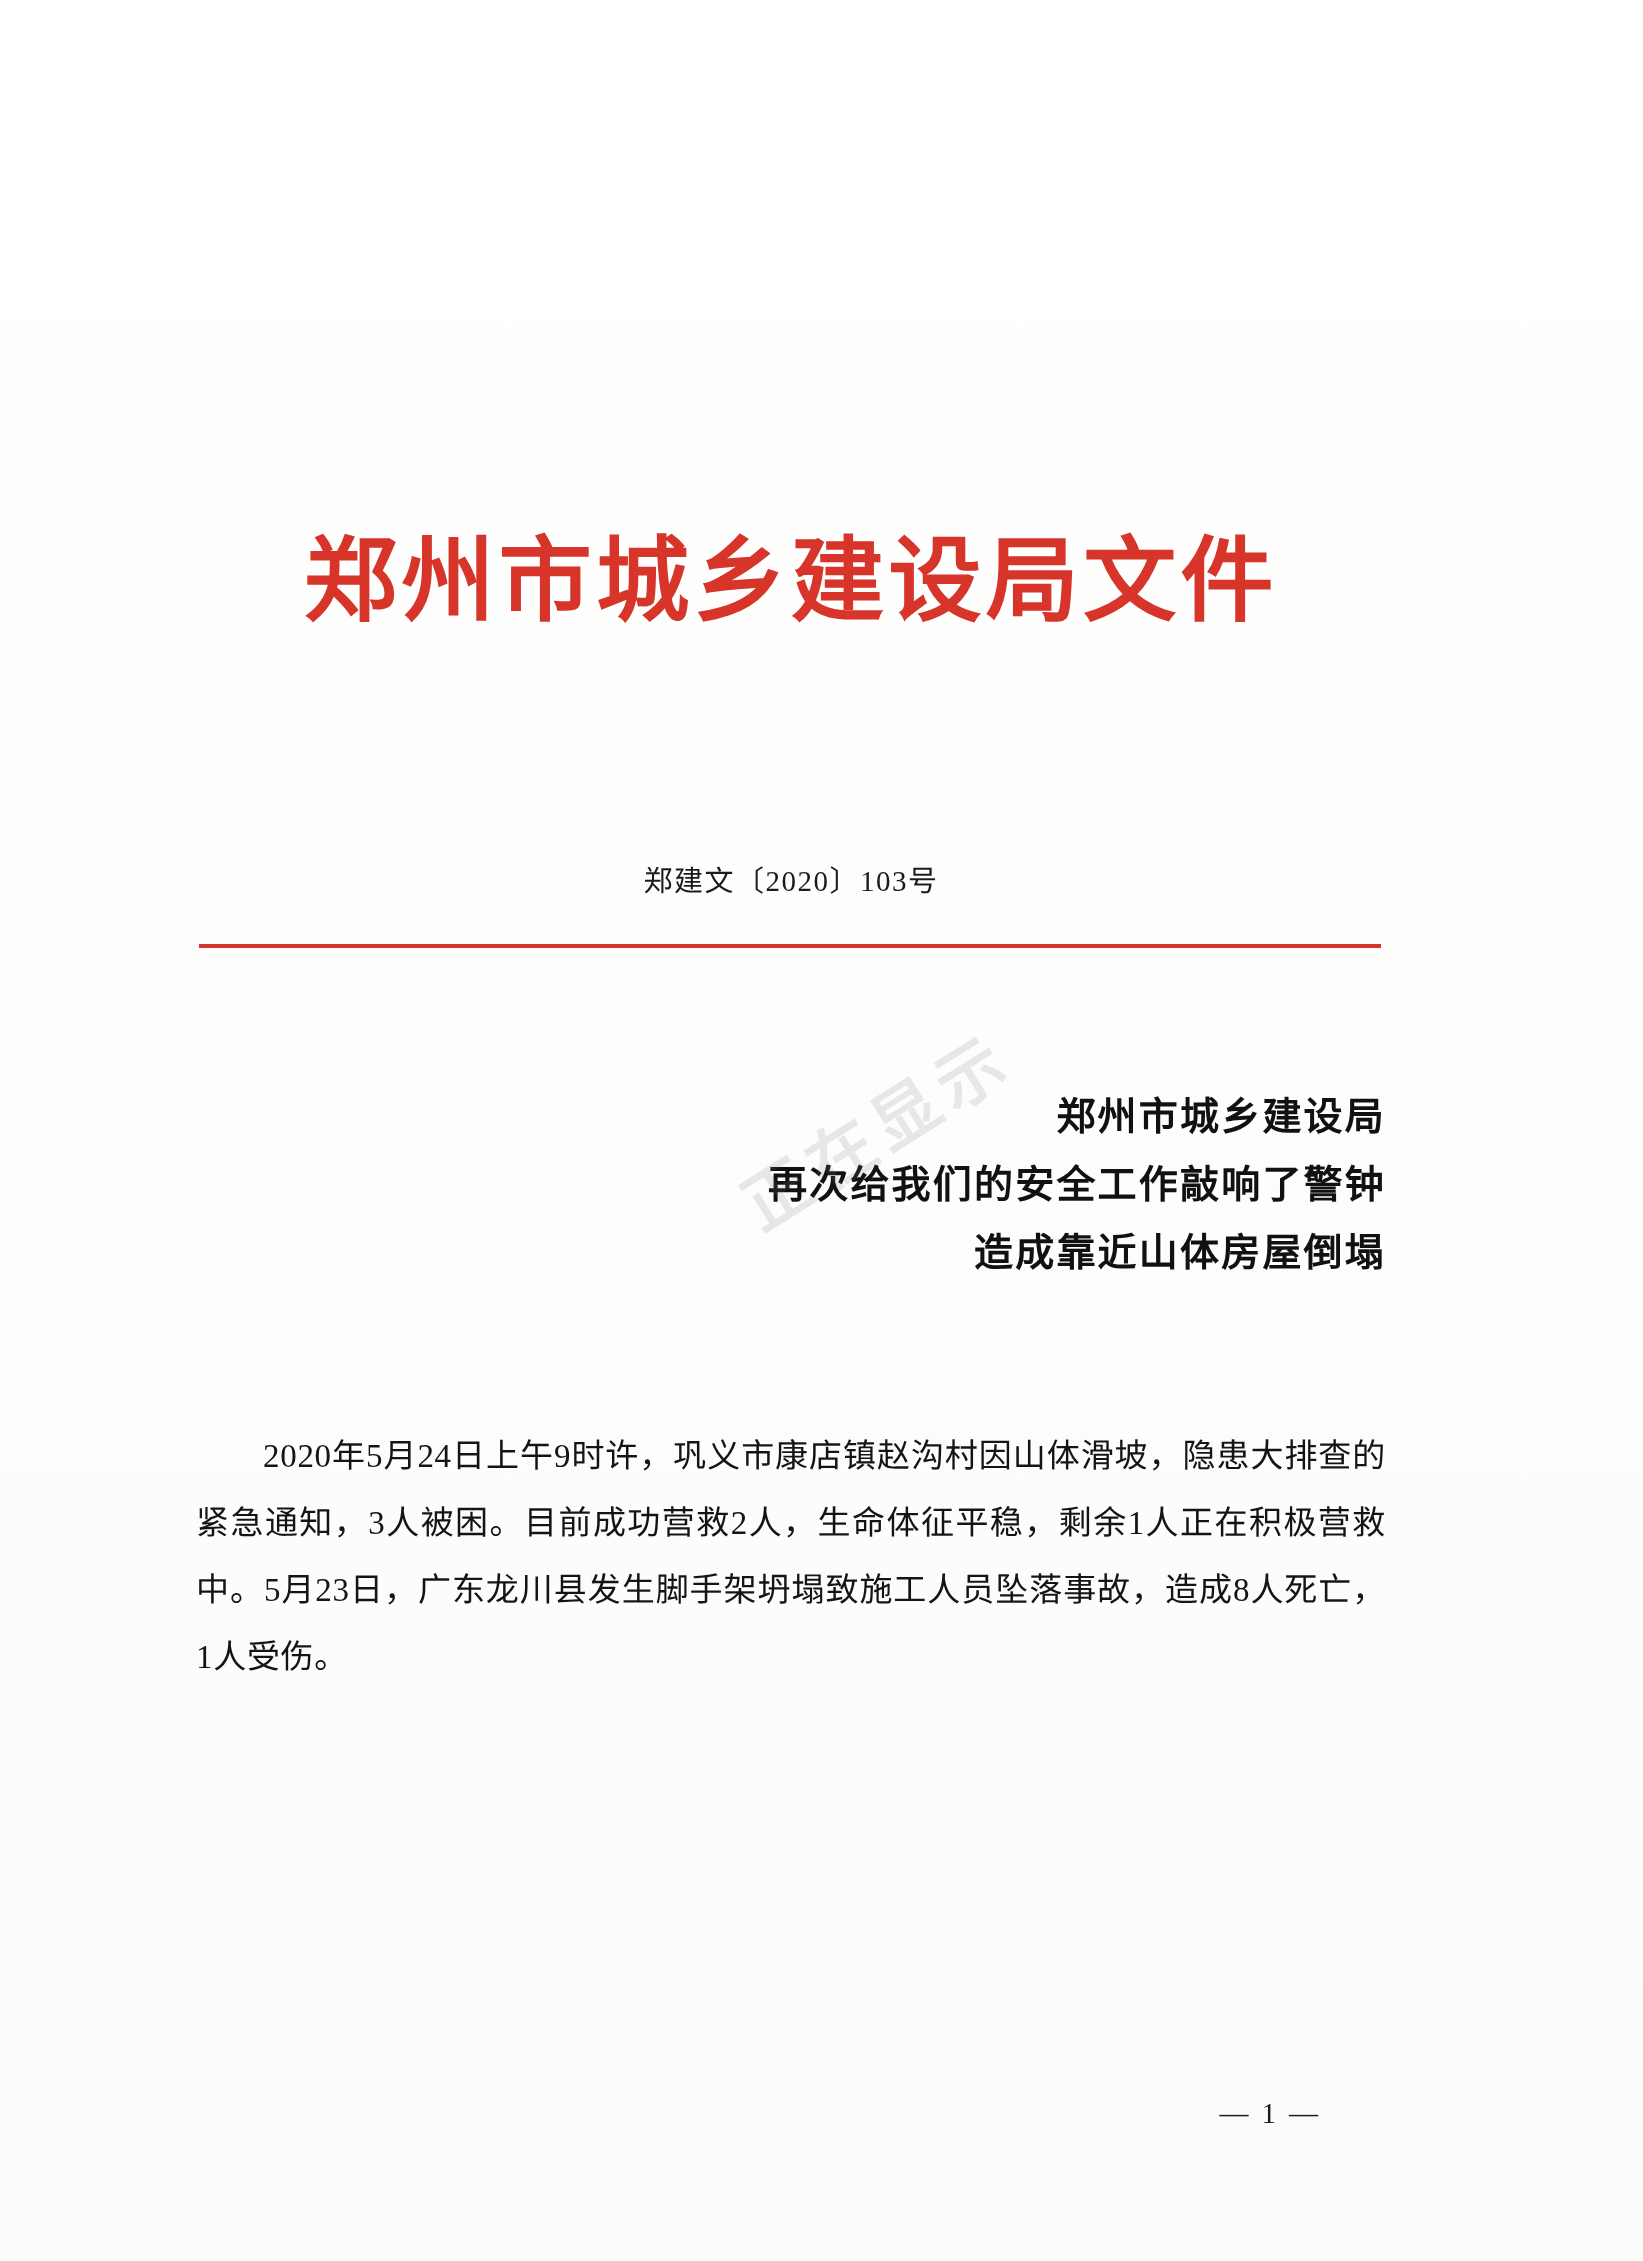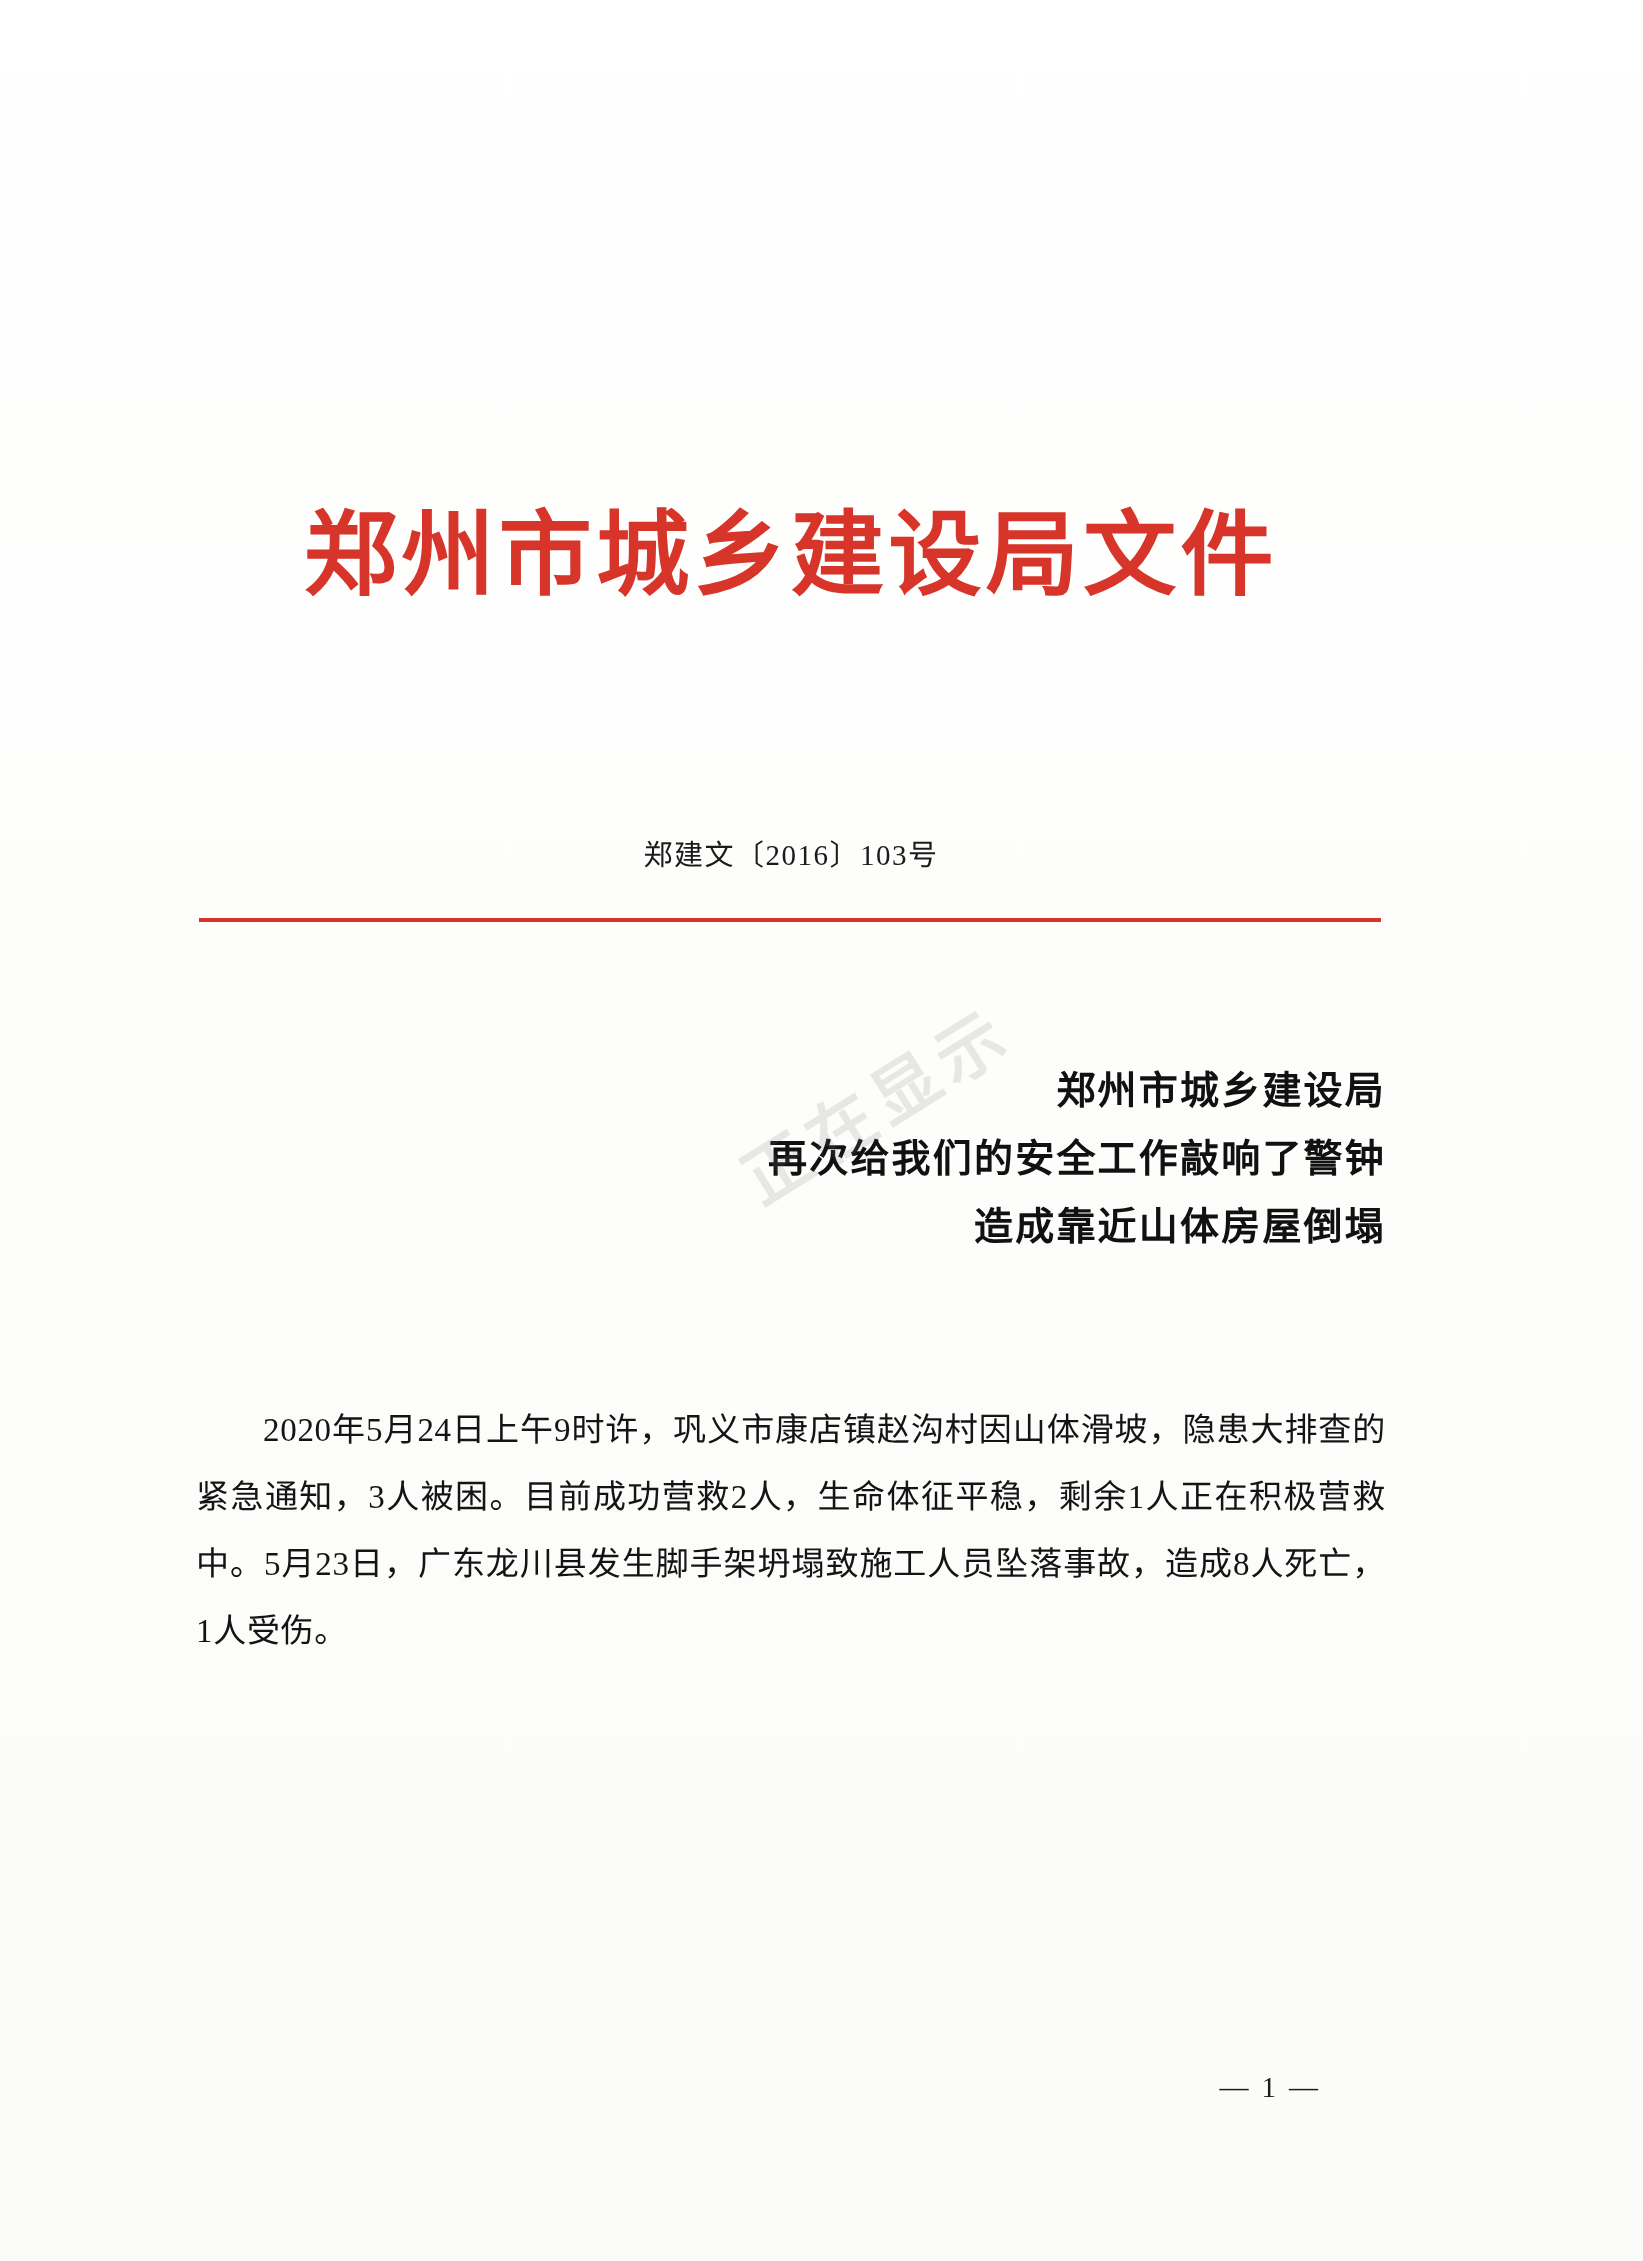--- a/index.html
+++ b/index.html
@@ -13,20 +13,21 @@
     height: 2261px;
     font-family: "Liberation Serif", "DejaVu Serif", serif;
     color: #1a1a1a;
     position: relative;
     overflow: hidden;
   }
   .page {
     position: absolute;
     inset: 0;
     background: #86efac;
+    margin-top: 26px;
   }
   
   .page::before {
     content: "";
     position: absolute;
     inset: 0;
     background: linear-gradient(180deg, #ffffff 0%, #fdfdfc 45%, #fbfbf9 100%);
     pointer-events: none;
   }
 
@@ -156,21 +157,21 @@
 <body>
 
 <div class="page">
 
   <div class="content">
 
     <div class="masthead">
       <div class="masthead-title">郑州市城乡建设局文件</div>
     </div>
 
-    <div class="doc-number">郑建文〔2016〕103号</div>
+    <div class="doc-number">郑建文〔2020〕103号</div>
 
     <div class="red-rule"></div>
 
     <div class="title-block">
       <div class="title-line">郑州市城乡建设局</div>
       <div class="title-line">再次给我们的安全工作敲响了警钟</div>
       <div class="title-line">造成靠近山体房屋倒塌</div>
     </div>
 
     <div class="body-block">

